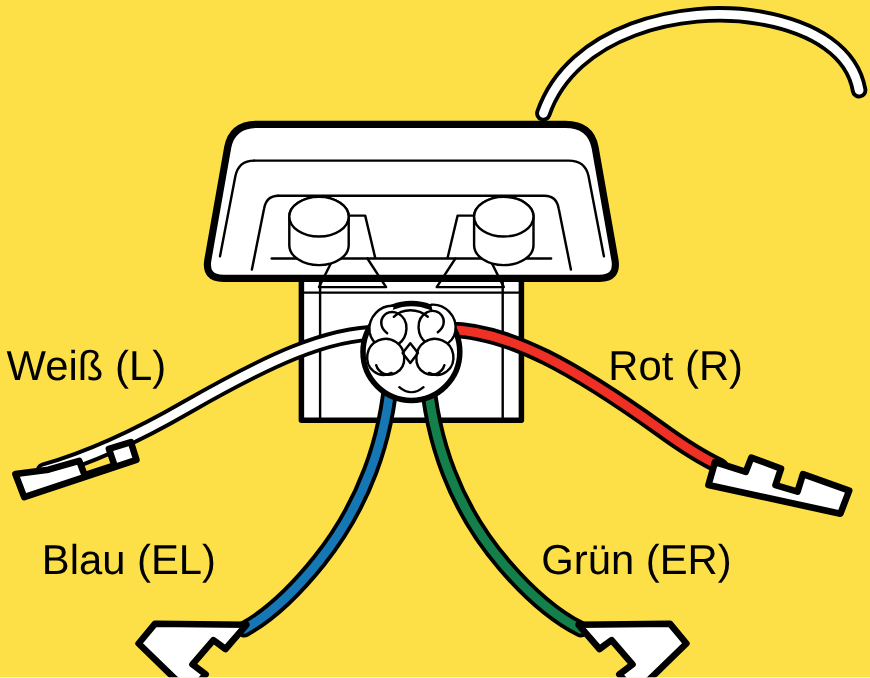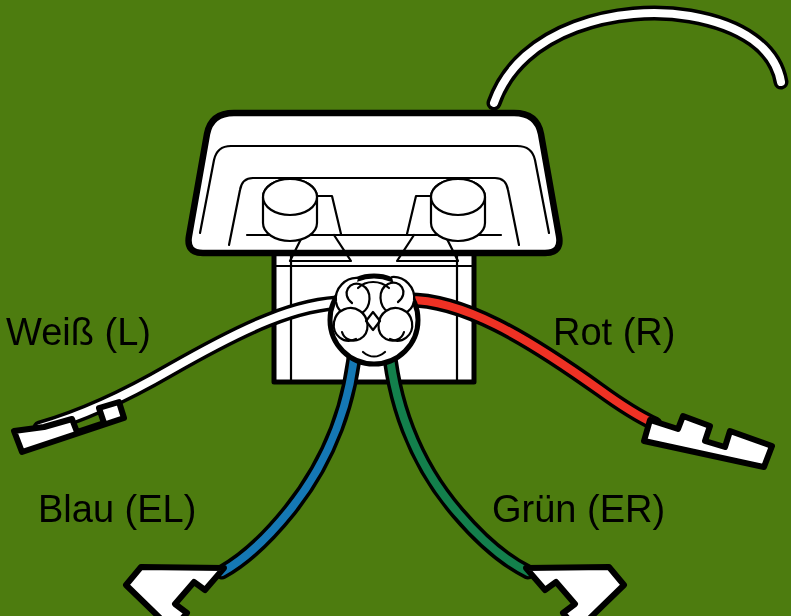--- a/index.html
+++ b/index.html
@@ -8,21 +8,21 @@
     padding: 0;
     background: #ffffff;
   }
   body {
     font-family: "Liberation Sans", sans-serif;
   }
   #diagram-root {
     position: relative;
     width: 791px;
     height: 616px;
-    background: #4d7c0f;
+    background: #fde047;
     overflow: hidden;
   }
   #diagram-svg {
     display: block;
     width: 791px;
     height: 616px;
   }
   .wire-label {
     font-family: "Liberation Sans", sans-serif;
     font-size: 38px;

